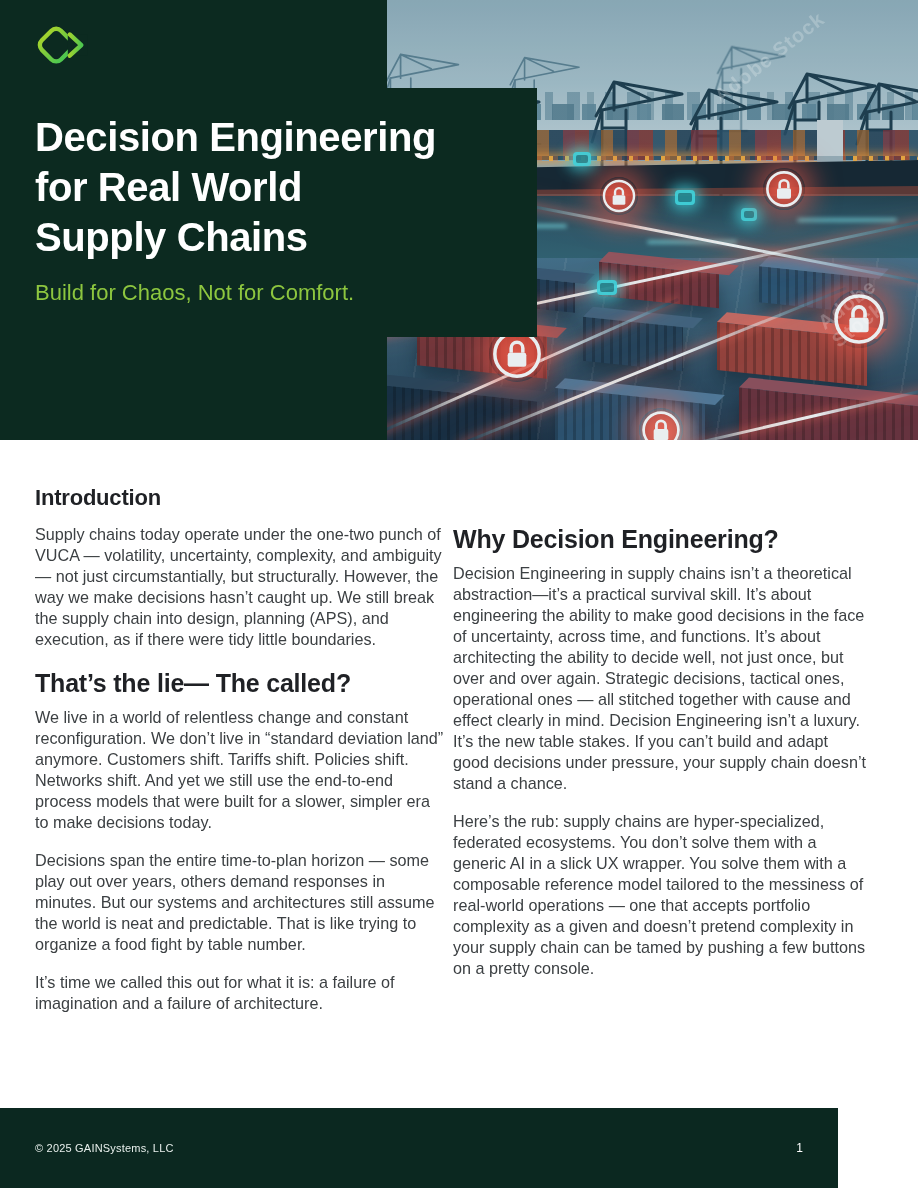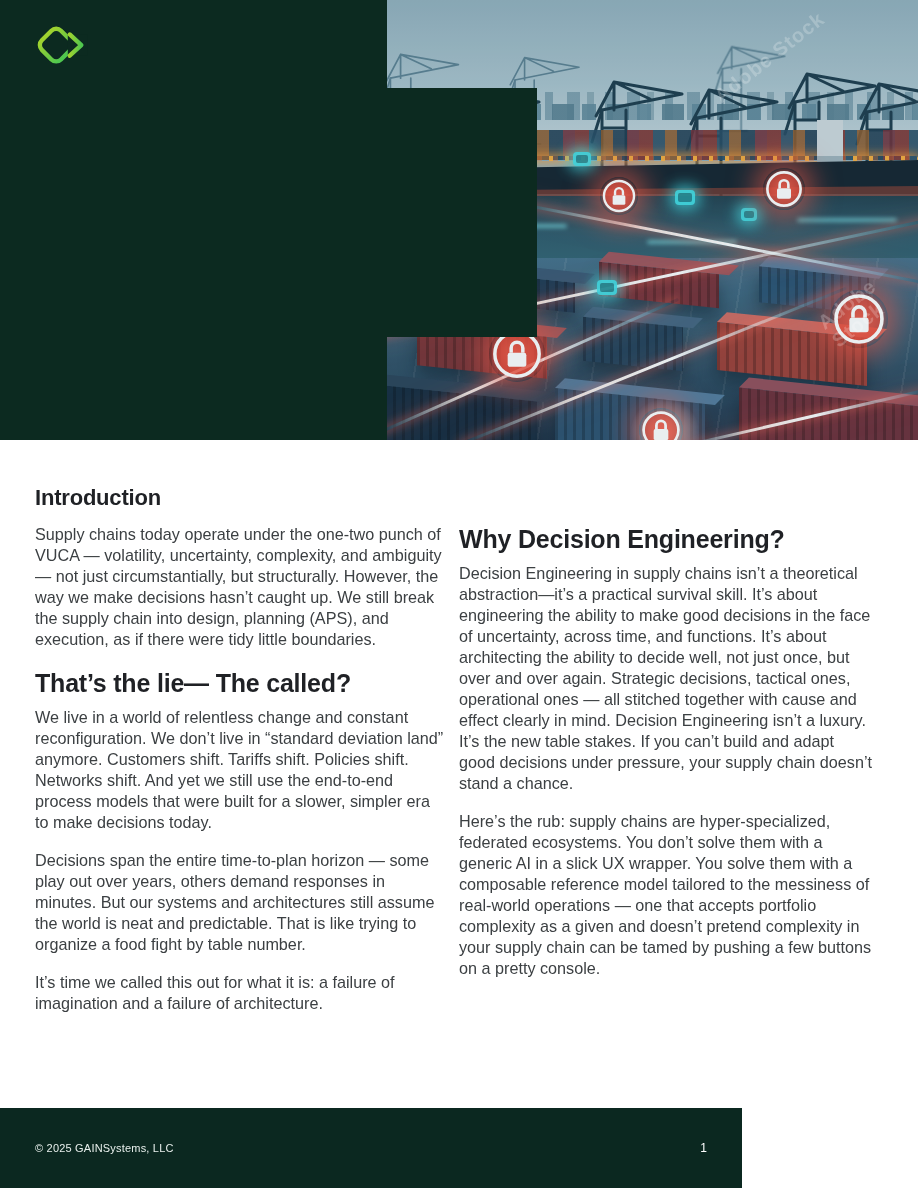--- a/index.html
+++ b/index.html
@@ -55,30 +55,30 @@
 
   .green-main{position:absolute;left:0;top:0;width:387px;height:440px;background:#0c2a20;}
   .green-jut{position:absolute;left:387px;top:88px;width:150px;height:249px;background:#0c2a20;}
   .logo{position:absolute;left:33px;top:22px;width:58px;height:50px;}
   .title-block{position:absolute;left:35px;top:112px;width:500px;z-index:5;}
   .title-block h1{margin:0;font-size:40px;line-height:50px;font-weight:700;color:#fff;letter-spacing:-.4px;}
   .title-block h1 span{display:block;}
   .subtitle{margin:16px 0 0;font-size:22px;line-height:30px;color:#8dc63f;font-weight:400;}
 
   
-  .content{position:absolute;top:440px;left:0;display:flex;gap:14px;padding:45px 35px 0;box-sizing:border-box;width:918px;}
+  .content{position:absolute;top:440px;left:0;display:flex;gap:8px;padding:45px 35px 0;box-sizing:border-box;width:918px;}
   .col.left{width:410px;}
   .col.right{width:415px;padding-top:42px;}
   .h1{font-size:22px;line-height:26px;margin:0 0 13px;color:#1f2125;font-weight:700;letter-spacing:-.2px;}
   .h2{font-size:25px;line-height:24px;margin:21px 0 9px;color:#1f2125;font-weight:700;letter-spacing:-.2px;}
   .col.right .h2{margin-top:0;}
   .content p{margin:12px 0 17px;font-size:16.2px;line-height:21px;color:#3c4043;}
 
   
-  footer{position:absolute;left:0;bottom:0;width:742px;height:80px;background:#0b2820;
+  footer{position:absolute;left:0;bottom:0;width:838px;height:80px;background:#0b2820;
         display:flex;align-items:center;justify-content:space-between;padding:0 35px;box-sizing:border-box;}
   .copyright{color:#e8efec;font-size:11px;letter-spacing:.2px;}
   .pagenum{color:#fff;font-size:12px;}
 </style>
 </head>
 <body>
 
 <div class="page">
 
   <header class="hero">
@@ -199,20 +199,28 @@
           </linearGradient>
         </defs>
         <rect x="10" y="9" width="28" height="28" rx="7" fill="none" stroke="url(#lg)" stroke-width="4.5" transform="rotate(45 24 23)"></rect>
         <rect x="36" y="12" width="20" height="22" fill="#0c2a20"></rect>
         <polyline points="38,12 50,23 38,34" fill="none" stroke="url(#lg)" stroke-width="4.5" stroke-linecap="round" stroke-linejoin="round"></polyline>
         <line x1="17" y1="19.5" x2="31" y2="19.5" stroke="url(#lg)" stroke-width="4.2" stroke-linecap="round"></line>
         <line x1="17" y1="27.5" x2="27" y2="27.5" stroke="url(#lg)" stroke-width="4.2" stroke-linecap="round"></line>
       </svg>
     </div>
 
+    <div class="title-block">
+      <h1>
+        <span>Decision Engineering</span>
+        <span>for Real World</span>
+        <span>Supply Chains</span>
+      </h1>
+      <p class="subtitle">Build for Chaos, Not for Comfort.</p>
+    </div>
   </header>
 
   <main class="content">
     <section class="col left">
       <h2 class="h1">Introduction</h2>
       <p>Supply chains today operate under the one-two punch of VUCA — volatility, uncertainty, complexity, and ambiguity — not just circumstantially, but structurally. However, the way we make decisions hasn’t caught up. We still break the supply chain into design, planning (APS), and execution, as if there were tidy little boundaries.</p>
       <h3 class="h2">That’s the lie— The called?</h3>
       <p>We live in a world of relentless change and constant reconfiguration. We don’t live in “standard deviation land” anymore.  Customers shift. Tariffs shift. Policies shift. Networks shift. And yet we still use the end-to-end process models that were built for a slower, simpler era to make decisions today.</p>
       <p>Decisions span the entire time-to-plan horizon — some play out over years, others demand responses in minutes. But our systems and architectures still assume the world is neat and predictable. That is like trying to organize a food fight by table number.</p>
       <p>It’s time we called this out for what it is: a failure of imagination and a failure of architecture.</p>

